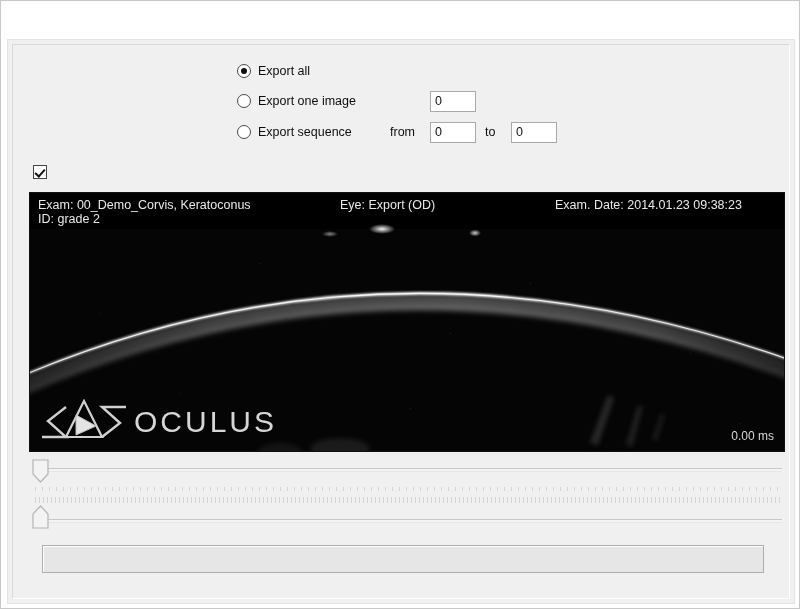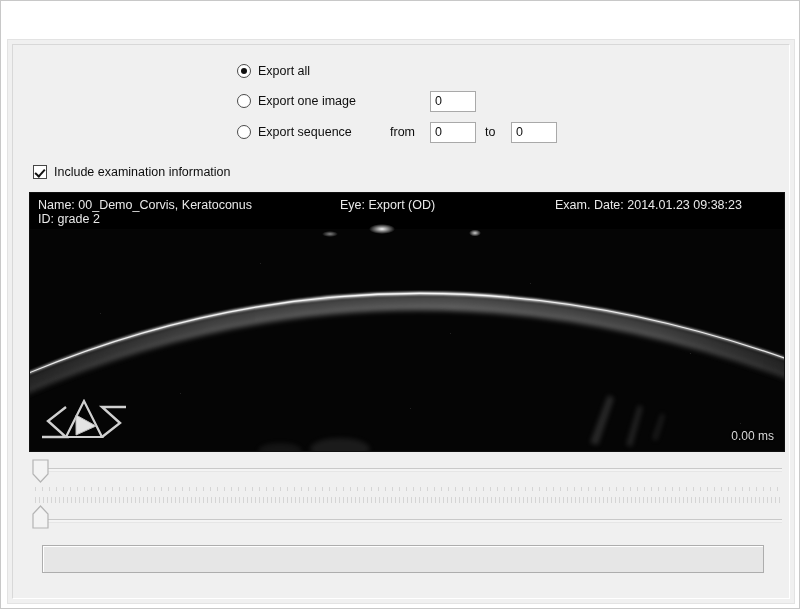--- a/index.html
+++ b/index.html
@@ -325,21 +325,20 @@
   <div class="num-input num-one">0</div>
 
   <span class="small-label lbl-from">from</span>
   <div class="num-input num-from">0</div>
 
   <span class="small-label lbl-to">to</span>
   <div class="num-input num-to">0</div>
 
   <div class="check-row c1">
     <span class="checkbox checked"></span>
-    <span class="check-label">Include examination information</span>
   </div>
 
 
   <div class="image-frame">
     <svg class="img-svg" width="756" height="260" viewBox="0 0 756 260">
       <defs>
         <linearGradient id="arcGrad" x1="0" y1="0" x2="1" y2="0">
           <stop offset="0%" stop-color="#8a8a8a"></stop>
           <stop offset="18%" stop-color="#c9c9c9"></stop>
           <stop offset="42%" stop-color="#f2f2f2"></stop>
@@ -393,35 +392,36 @@
           <rect x="150" y="200" width="1" height="1"></rect>
         <rect x="420" y="140" width="1" height="1"></rect>
           <rect x="500" y="90" width="1" height="1"></rect>
         <rect x="660" y="160" width="1" height="1"></rect>
           <rect x="230" y="70" width="1" height="1"></rect>
         <rect x="380" y="215" width="1" height="1"></rect>
           <rect x="710" y="230" width="1" height="1"></rect>
       </g>
     </svg>
 
-    <span class="ov-text ov-name">Name: 00_Demo_Corvis, Keratoconus</span>
+    <span class="ov-text ov-name">Exam: 00_Demo_Corvis, Keratoconus</span>
     <span class="ov-text ov-id">ID: grade 2</span>
     <span class="ov-text ov-eye">Eye: Export (OD)</span>
     <span class="ov-text ov-date">Exam. Date: 2014.01.23 09:38:23</span>
     <span class="ov-text ov-ms">0.00 ms</span>
 
     <div class="oculus-logo">
       <span>
         <svg width="92" height="42" viewBox="0 0 92 42">
           <path d="M4 38 L28 38 L10 22 L28 8" fill="none" stroke="#d0d0d0" stroke-width="2.4"></path>
           <path d="M88 8 L64 8 L82 24 L64 38" fill="none" stroke="#d0d0d0" stroke-width="2.4"></path>
           <path d="M46 2 L28 38 L64 38 Z" fill="none" stroke="#d0d0d0" stroke-width="2.2"></path>
           <path d="M38 16 L38 36 L58 27 Z" fill="#e4e4e4" stroke="#bdbdbd" stroke-width="1"></path>
         </svg>
       </span>
+      <span class="oculus-word">OCULUS</span>
     </div>
   </div>
 
   <div class="slider-track slider-top-track"></div>
   <span class="slider-handle handle-top">
     <svg width="17" height="24" viewBox="0 0 17 24">
       <path d="M1 1 H16 V15 L8.5 23 L1 15 Z" fill="#f3f3f3" stroke="#b4b4b4" stroke-width="1.2"></path>
     </svg>
   </span>
 

